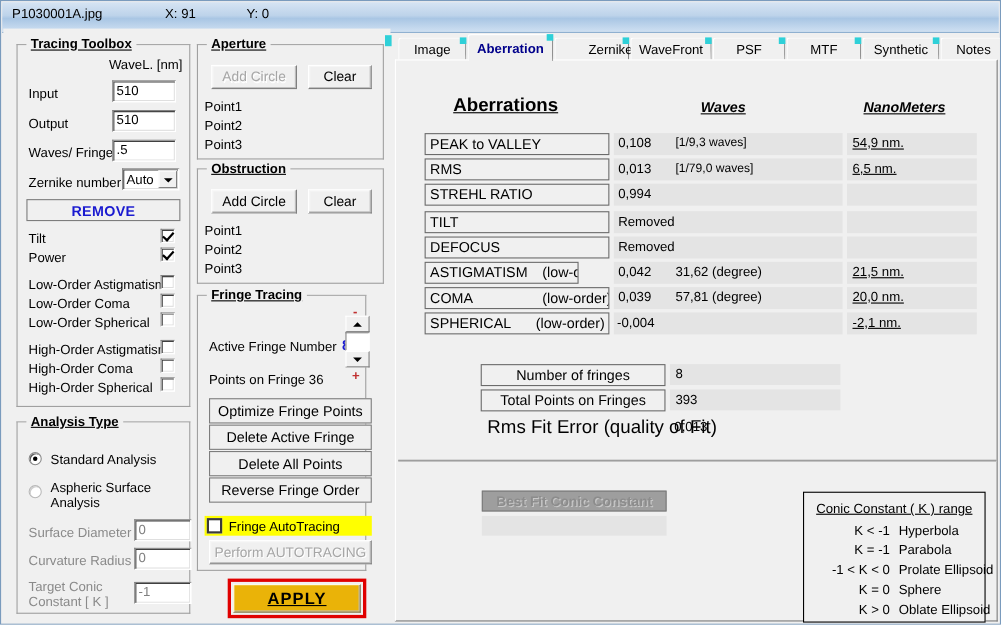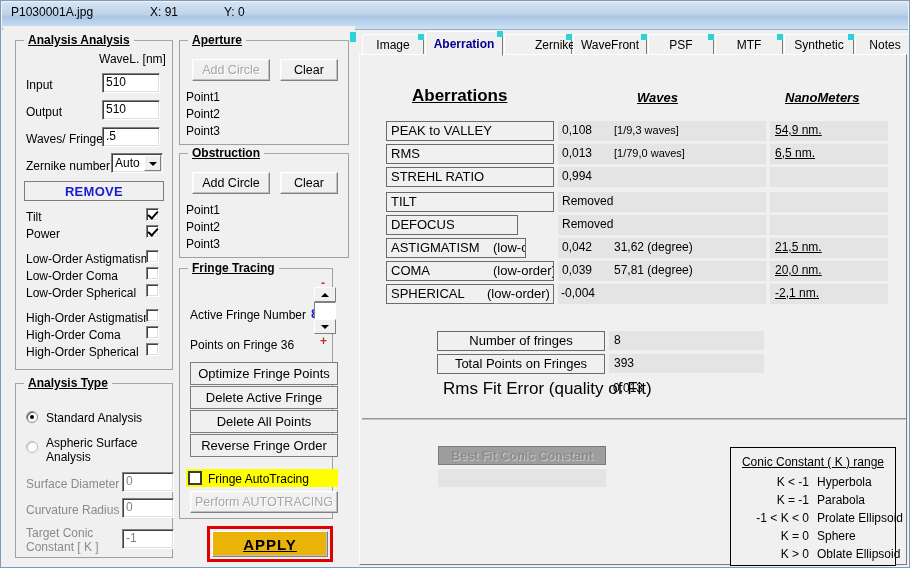--- a/index.html
+++ b/index.html
@@ -437,21 +437,21 @@
 
   <div class="titlebar">
     <span class="tb-text tb-file">P1030001A.jpg</span>
     <span class="tb-text tb-x">X: 91</span>
     <span class="tb-text tb-y">Y: 0</span>
   </div>
 
   <div class="leftpane">
 
     <div class="group" style="left:12px; top:14px; width:158px; height:330px;">
-      <span class="group-title">Analysis Analysis</span>
+      <span class="group-title">Tracing Toolbox</span>
 
       <span class="lbl" style="left:83px; top:12px;">WaveL. [nm]</span>
 
       <span class="lbl" style="left:10px; top:38px;text-align:right;">Input</span>
       <div class="field" style="left:86px; top:32px; width:58px; height:20px;">510</div>
 
       <span class="lbl" style="left:10px; top:65px;">Output</span>
       <div class="field" style="left:86px; top:59px; width:58px; height:20px;">510</div>
 
       <span class="lbl" style="left:10px; top:92px;">Waves/ Fringe</span>
@@ -625,21 +625,21 @@
         <span class="v2"></span>
       </div>
       <div class="ab-nm hl-lightyellow" style="left:410px; top:112px; width:118px;"></div>
 
       <div class="ab-name" style="left:26px; top:137px; width:168px;">TILT</div>
       <div class="ab-wave" style="left:198px; top:137px; width:208px;">
         <span class="v1">Removed</span>
       </div>
       <div class="ab-nm" style="left:410px; top:137px; width:118px;"></div>
 
-      <div class="ab-name" style="left:26px; top:160px; width:132px;">DEFOCUS</div>
+      <div class="ab-name" style="left:26px; top:160px; width:168px;">DEFOCUS</div>
       <div class="ab-wave" style="left:198px; top:160px; width:208px;">
         <span class="v1">Removed</span>
       </div>
       <div class="ab-nm" style="left:410px; top:160px; width:118px;"></div>
 
       <div class="ab-name" style="left:26px; top:183px; width:140px;">
         <span>ASTIGMATISM</span>
         <span class="suffix" style="left:106px; top:0;">(low-order)</span>
       </div>
       <div class="ab-wave" style="left:198px; top:183px; width:208px;">

